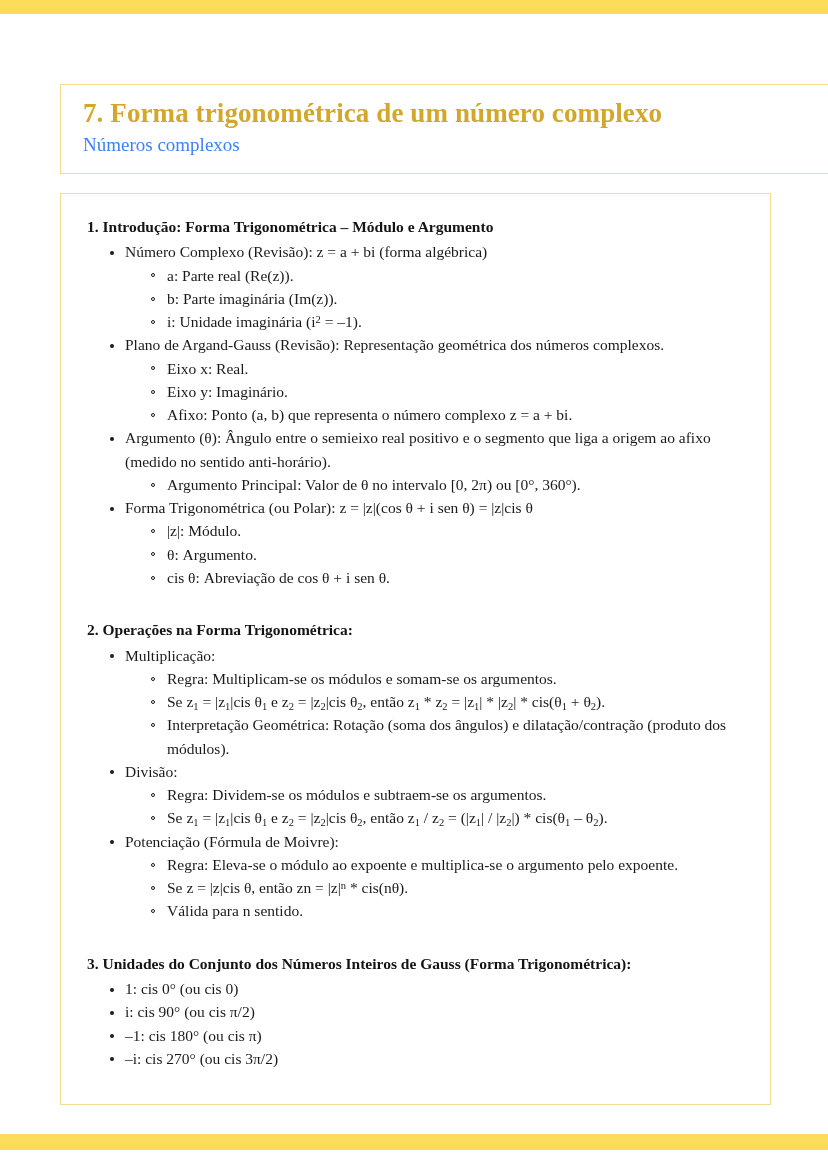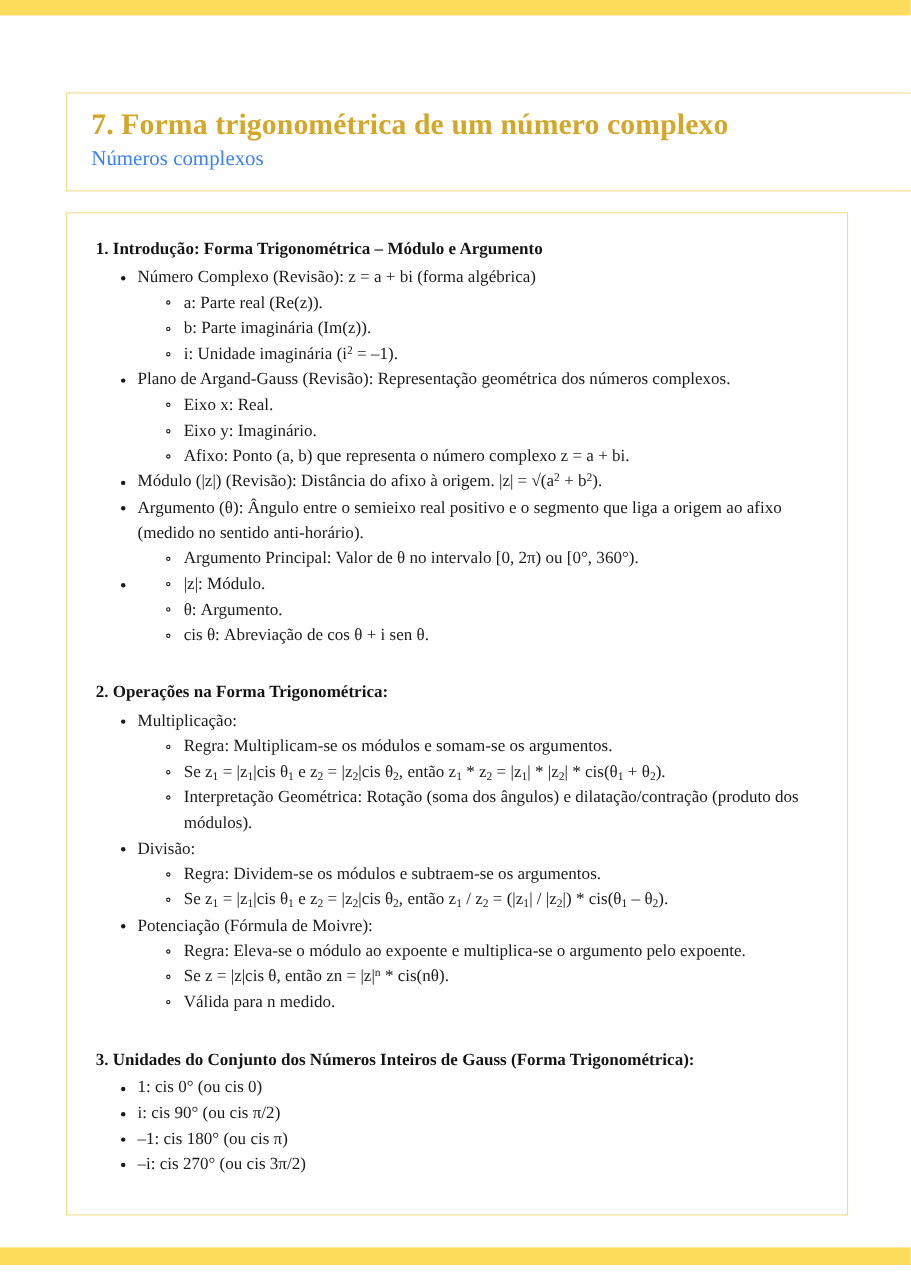--- a/index.html
+++ b/index.html
@@ -143,25 +143,24 @@
           <li><span class="bullet-disc"></span><span class="txt">Número Complexo (Revisão): z = a + bi (forma algébrica)</span><ul class="lvl2">
               <li><span class="bullet-circle"></span><span class="txt">a: Parte real (Re(z)).</span></li>
               <li><span class="bullet-circle"></span><span class="txt">b: Parte imaginária (Im(z)).</span></li>
               <li><span class="bullet-circle"></span><span class="txt">i: Unidade imaginária (i<sup>2</sup> = –1).</span></li>
             </ul></li>
           <li><span class="bullet-disc"></span><span class="txt">Plano de Argand-Gauss (Revisão): Representação geométrica dos números complexos.</span><ul class="lvl2">
               <li><span class="bullet-circle"></span><span class="txt">Eixo x: Real.</span></li>
               <li><span class="bullet-circle"></span><span class="txt">Eixo y: Imaginário.</span></li>
               <li><span class="bullet-circle"></span><span class="txt">Afixo: Ponto (a, b) que representa o número complexo z = a + bi.</span></li>
             </ul></li>
-          <li><span class="bullet-disc"></span><span class="txt">Módulo (|z|) (Revisão): Distância do afixo à origem. |z| = √(a<sup>2</sup> + b<sup>2</sup>).</span></li>
           <li><span class="bullet-disc"></span><span class="txt">Argumento (θ): Ângulo entre o semieixo real positivo e o segmento que liga a origem ao afixo (medido no sentido anti-horário).</span><ul class="lvl2">
               <li><span class="bullet-circle"></span><span class="txt">Argumento Principal: Valor de θ no intervalo [0, 2π) ou [0°, 360°).</span></li>
             </ul></li>
-          <li><span class="bullet-disc"></span><ul class="lvl2">
+          <li><span class="bullet-disc"></span><span class="txt">Forma Trigonométrica (ou Polar): z = |z|(cos θ + i sen θ) = |z|cis θ</span><ul class="lvl2">
               <li><span class="bullet-circle"></span><span class="txt">|z|: Módulo.</span></li>
               <li><span class="bullet-circle"></span><span class="txt">θ: Argumento.</span></li>
               <li><span class="bullet-circle"></span><span class="txt">cis θ: Abreviação de cos θ + i sen θ.</span></li>
             </ul></li>
         </ul>
       </div>
       <div class="section">
         <div class="section-heading">2. Operações na Forma Trigonométrica:</div>
         <ul class="lvl1">
           <li><span class="bullet-disc"></span><span class="txt">Multiplicação:</span><ul class="lvl2">
@@ -169,21 +168,21 @@
               <li><span class="bullet-circle"></span><span class="txt">Se z<sub>1</sub> = |z<sub>1</sub>|cis θ<sub>1</sub> e z<sub>2</sub> = |z<sub>2</sub>|cis θ<sub>2</sub>, então z<sub>1</sub> * z<sub>2</sub> = |z<sub>1</sub>| * |z<sub>2</sub>| * cis(θ<sub>1</sub> + θ<sub>2</sub>).</span></li>
               <li><span class="bullet-circle"></span><span class="txt">Interpretação Geométrica: Rotação (soma dos ângulos) e dilatação/contração (produto dos módulos).</span></li>
             </ul></li>
           <li><span class="bullet-disc"></span><span class="txt">Divisão:</span><ul class="lvl2">
               <li><span class="bullet-circle"></span><span class="txt">Regra: Dividem-se os módulos e subtraem-se os argumentos.</span></li>
               <li><span class="bullet-circle"></span><span class="txt">Se z<sub>1</sub> = |z<sub>1</sub>|cis θ<sub>1</sub> e z<sub>2</sub> = |z<sub>2</sub>|cis θ<sub>2</sub>, então z<sub>1</sub> / z<sub>2</sub> = (|z<sub>1</sub>| / |z<sub>2</sub>|) * cis(θ<sub>1</sub> – θ<sub>2</sub>).</span></li>
             </ul></li>
           <li><span class="bullet-disc"></span><span class="txt">Potenciação (Fórmula de Moivre):</span><ul class="lvl2">
               <li><span class="bullet-circle"></span><span class="txt">Regra: Eleva-se o módulo ao expoente e multiplica-se o argumento pelo expoente.</span></li>
               <li><span class="bullet-circle"></span><span class="txt">Se z = |z|cis θ, então zn = |z|<sup>n</sup> * cis(nθ).</span></li>
-              <li><span class="bullet-circle"></span><span class="txt">Válida para n medido.</span></li>
+              <li><span class="bullet-circle"></span><span class="txt">Válida para n sentido.</span></li>
             </ul></li>
         </ul>
       </div>
       <div class="section">
         <div class="section-heading">3. Unidades do Conjunto dos Números Inteiros de Gauss (Forma Trigonométrica):</div>
         <ul class="lvl1">
           <li><span class="bullet-disc"></span><span class="txt">1: cis 0° (ou cis 0)</span></li>
           <li><span class="bullet-disc"></span><span class="txt">i: cis 90° (ou cis π/2)</span></li>
           <li><span class="bullet-disc"></span><span class="txt">–1: cis 180° (ou cis π)</span></li>
           <li><span class="bullet-disc"></span><span class="txt">–i: cis 270° (ou cis 3π/2)</span></li>

